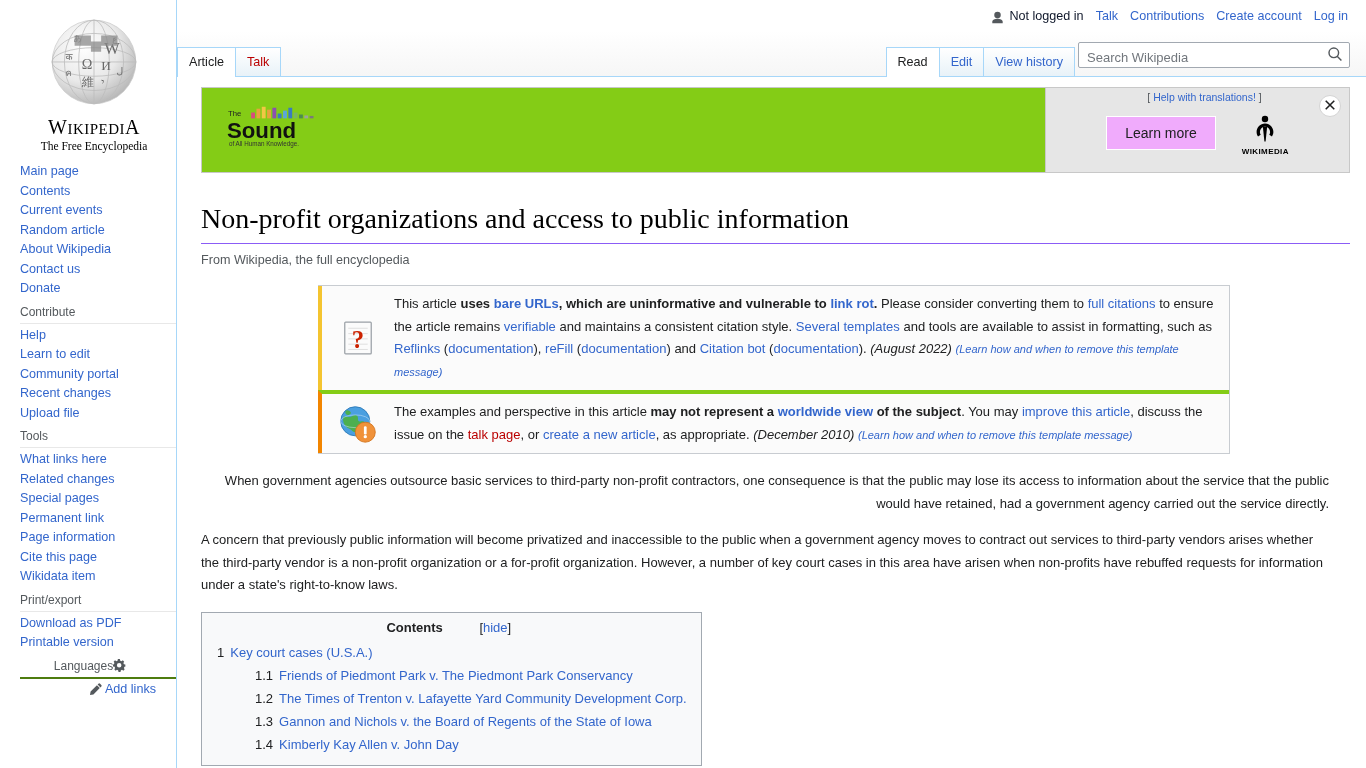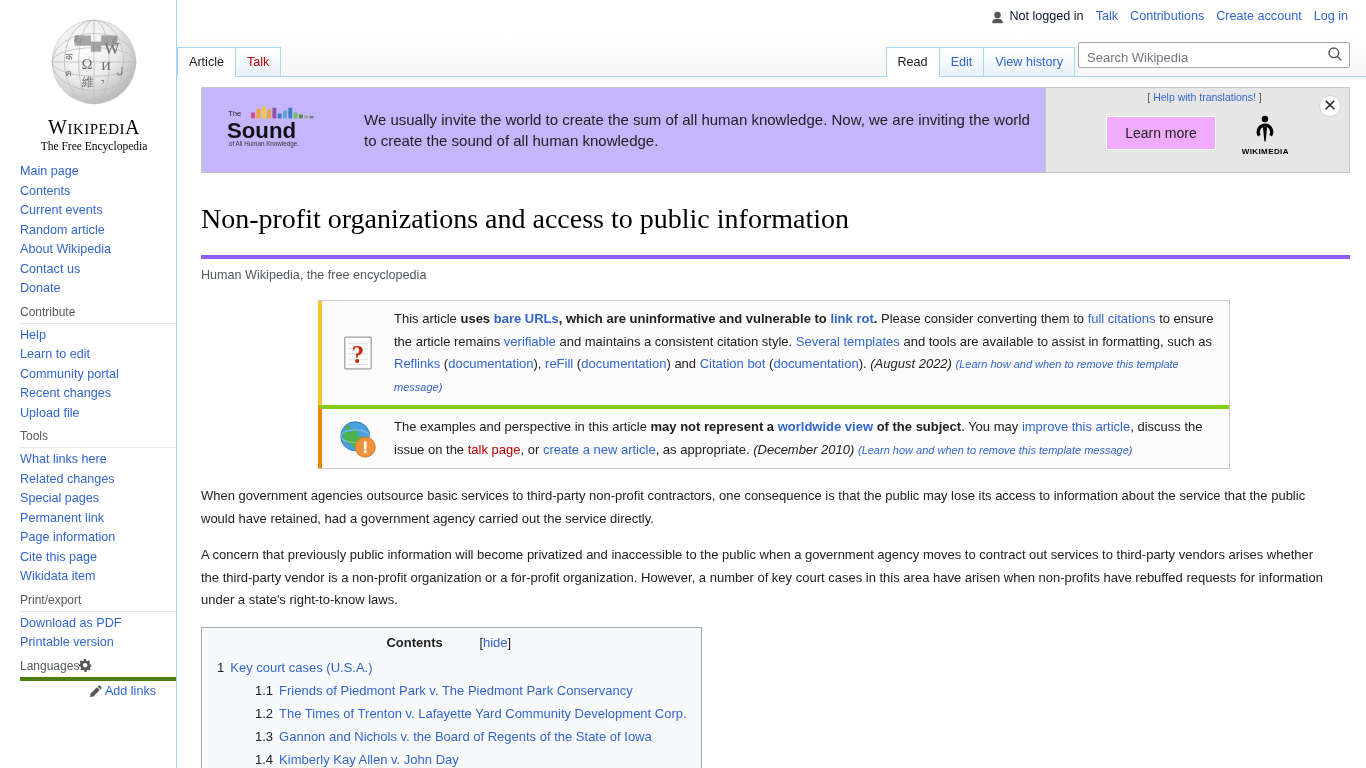--- a/index.html
+++ b/index.html
@@ -92,27 +92,27 @@
   .portal li a {
     display: block;
     font-size: 12.6px;
     line-height: 19.5px;
     padding: 0;
     color: #3366cc;
   }
   #sidebar-languages h3 {
     display: flex;
     align-items: center;
-    justify-content: flex-start;
+    justify-content: center;
     margin-right: 16px;
   }
   .gear-icon { width: 13px; height: 13px; }
   .addlinks-row {
     margin-left: 6px;
-    border-top: 4px solid #4d7c0f;
+    border-top: 2px solid #4d7c0f;
     padding-top: 3px;
     text-align: right;
     padding-right: 20px;
   }
   .addlinks-row a {
     font-size: 12.6px;
     color: #3366cc;
     display: inline-flex;
     align-items: center;
     gap: 3px;
@@ -210,21 +210,21 @@
     display: flex;
     border: 1px solid #c8c8c8;
     height: 86px;
     background: #fff;
   }
   #notice-left {
     flex: 1;
     display: flex;
     align-items: center;
     padding-left: 24px;
-    background: #c4b5fd;
+    background: #84cc16;
     border-right: 1px solid #c8c8c8;
   }
   .sound-logo {
     width: 116px;
     flex: 0 0 116px;
     margin-right: 22px;
   }
   #notice-text {
     font-size: 15px;
     line-height: 21px;
@@ -283,22 +283,22 @@
     cursor: pointer;
   }
 
   
   #firstHeading {
     font-family: "Liberation Serif", serif;
     font-size: 28px;
     font-weight: normal;
     line-height: 1.3;
     margin: 28px 0 0 0;
-    padding-bottom: 18px;
-    border-bottom: 4px solid #8b5cf6;
+    padding-bottom: 6px;
+    border-bottom: 1px solid #8b5cf6;
     color: #000;
   }
   #siteSub {
     font-size: 12.6px;
     color: #54595d;
     margin-top: 9px;
   }
 
   
   .ambox-stack {
@@ -336,21 +336,21 @@
   }
 
   
   #article-body p {
     font-size: 13px;
     line-height: 22.4px;
     margin: 0 0 0 0;
     color: #202122;
     max-width: 1128px;
   }
-  #article-body p.p1 { margin-top: 16px; }
+  #article-body p.p1 { margin-top: 16px; text-align: right; }
   #article-body p.p2 { margin-top: 14px; }
 
   
   #toc {
     margin-top: 16px;
     display: inline-block;
     border: 1px solid #a2a9b1;
     background: #f8f9fa;
     padding: 7px 14px 9px 9px;
     min-width: 487px;
@@ -590,21 +590,20 @@
               <rect x="129" y="4" width="8" height="22" fill="#3b7bbf"></rect>
               <rect x="140" y="14" width="8" height="12" fill="#7bb661"></rect>
               <rect x="151" y="18" width="8" height="8" fill="#4d8c4d"></rect>
               <rect x="162" y="20" width="8" height="6" fill="#9aa39a"></rect>
               <rect x="173" y="21" width="8" height="5" fill="#7a7a7a"></rect>
             </g>
             <text x="2" y="66" font-family="'Liberation Sans', sans-serif" font-size="46" font-weight="bold" fill="#111">Sound</text>
             <text x="6" y="84" font-family="'Liberation Sans', sans-serif" font-size="13" fill="#333">of All Human Knowledge.</text>
           </svg>
         </div>
-        <div id="notice-text">We usually invite the world to create the sum of all human knowledge. Now, we are inviting the world to create the sound of all human knowledge.</div>
       </div>
       <div id="notice-right">
         <div id="help-translations">
           <span>[</span>
           <a href="#">Help with translations!</a>
           <span>]</span>
         </div>
         <a href="#" id="learn-more">Learn more</a>
         <div id="wm-logo">
           <span>
@@ -620,21 +619,21 @@
           <span>
             <svg viewBox="0 0 14 14" width="12" height="12">
                 <path stroke="#202122" stroke-width="1.8" d="M2 2l10 10M12 2L2 12"></path>
               </svg>
           </span>
         </div>
       </div>
     </div>
 
     <h1 id="firstHeading">Non-profit organizations and access to public information</h1>
-    <div id="siteSub">Human Wikipedia, the free encyclopedia</div>
+    <div id="siteSub">From Wikipedia, the full encyclopedia</div>
 
     <div class="ambox-stack">
 
       <div class="ambox content">
         <div class="ambox-icon">
           <svg viewBox="0 0 34 40" width="30" height="36">
             <rect x="2" y="2" width="30" height="36" rx="1" fill="#fbfbfb" stroke="#9aa0a6" stroke-width="1.4"></rect>
             <g stroke="#dcdcdc" stroke-width="1">
               <line x1="6" y1="9" x2="28" y2="9"></line>
               <line x1="6" y1="15" x2="28" y2="15"></line>

